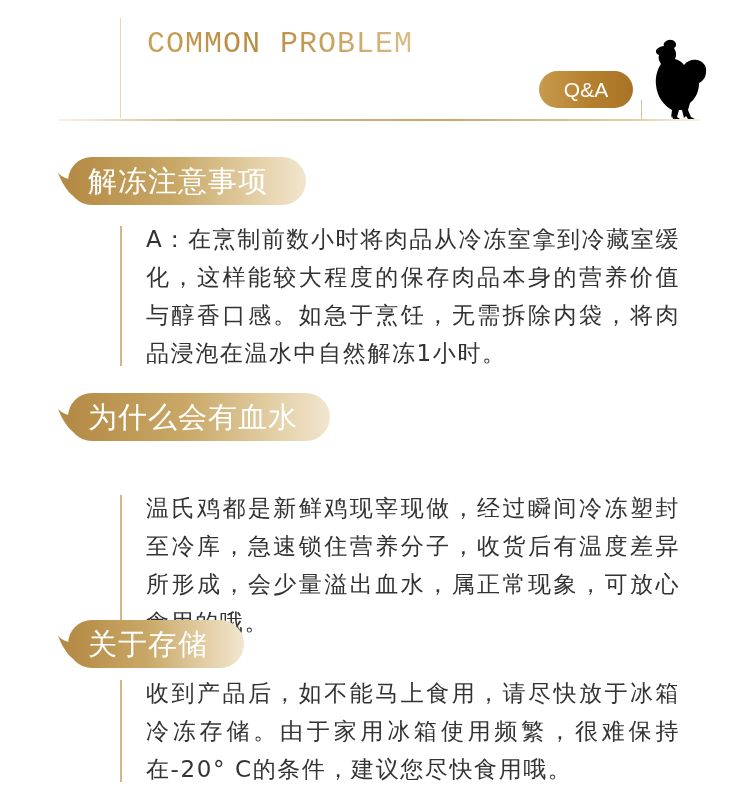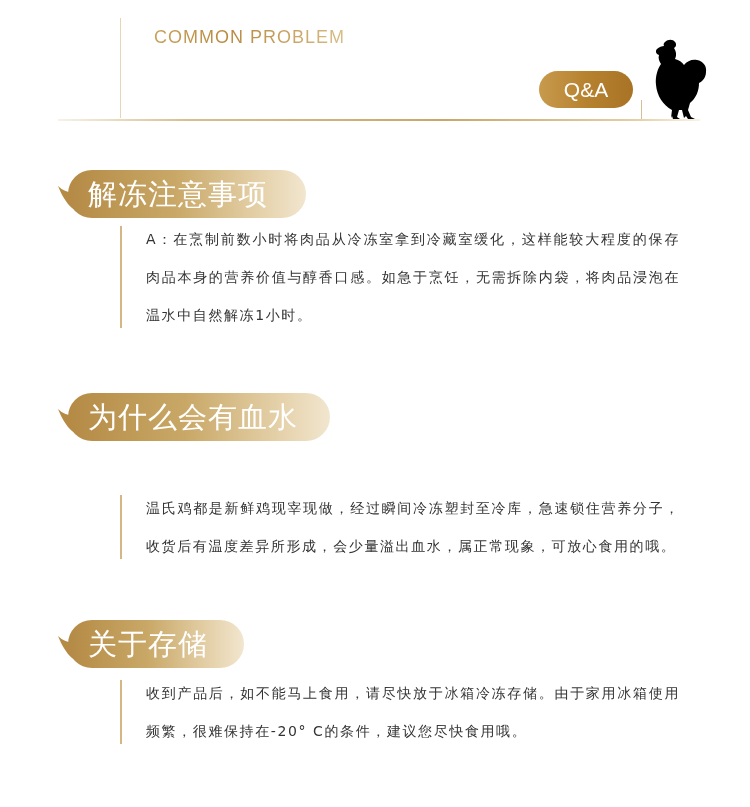--- a/index.html
+++ b/index.html
@@ -2,55 +2,55 @@
 <html><head>
 <meta charset="utf-8">
 <style>
   html, body { margin: 0; padding: 0; background: #ffffff; }
   body { width: 750px; height: 807px; position: relative; overflow: hidden; font-family: "DejaVu Sans", "Liberation Sans", sans-serif; }
 
   .header { position: absolute; left: 0; top: 0; width: 750px; height: 125px; }
   .header-vline { position: absolute; left: 120px; top: 18px; width: 1px; height: 100px; background: #e6d6b5; }
   .header-hline { position: absolute; left: 58px; top: 119px; width: 642px; height: 2px;
     background: linear-gradient(90deg, rgba(214,188,140,0.2) 0%, #d7bf90 20%, #c9a76a 60%, #e3cfa6 90%, rgba(230,214,180,0.3) 100%); }
-  .header-en { position: absolute; left: 154px; top: 27px; font-family: Liberation Sans, sans-serif; font-size: 18px; letter-spacing: 1px;
+  .header-en { position: absolute; left: 147px; top: 27px; font-family: Liberation Mono, monospace; font-size: 30px; letter-spacing: 1px;
     background: linear-gradient(90deg, #c7a15a 0%, #b8893f 40%, #d8bd86 100%); -webkit-background-clip: text; background-clip: text; color: transparent; }
   .header-cn { position: absolute; left: 147px; top: 62px; font-size: 36px; letter-spacing: 4px; font-weight: 500;
     background: linear-gradient(90deg, #cfae6e 0%, #b4883a 60%, #c49b55 100%); -webkit-background-clip: text; background-clip: text; color: transparent; }
   .qa-badge { position: absolute; left: 539px; top: 71px; width: 94px; height: 37px; border-radius: 19px;
     background: linear-gradient(90deg, #c79a4d 0%, #b7822f 50%, #a87325 100%);
     color: #fff; font-family: "Liberation Sans", sans-serif; font-size: 21px; text-align: center; line-height: 37px; }
   .qa-vline { position: absolute; left: 641px; top: 100px; width: 1px; height: 19px; background: #d6bf96; }
   .rooster { position: absolute; left: 646px; top: 38px; width: 62px; height: 84px; }
 
   .section-tag { position: absolute; left: 58px; height: 48px; }
   .section-tag .pill { position: absolute; left: 10px; top: 0; height: 48px; border-radius: 24px;
     background: linear-gradient(90deg, #b48a45 0%, #c9a867 45%, #e8d6b2 85%, #f1e6cf 100%); }
   .section-tag .tail { position: absolute; left: 0; top: 16px; width: 30px; height: 28px; }
   .section-tag .label { position: absolute; left: 30px; top: 0; height: 48px; line-height: 48px; color: #ffffff; font-size: 29px; letter-spacing: 1px; white-space: nowrap; }
 
   .answer { position: absolute; left: 120px; width: 560px; }
   .answer .bar { position: absolute; left: 0; top: 6px; bottom: 6px; width: 2px; background: #d4b784; }
-  .answer .text { margin-left: 26px; font-size: 14px; line-height: 38px; color: #333333; letter-spacing: 1.6px; text-align: justify; }
+  .answer .text { margin-left: 26px; font-size: 23px; line-height: 38px; color: #333333; letter-spacing: 1.6px; text-align: justify; }
 </style>
 </head>
 <body>
 
 <div class="header">
   <div class="header-vline"></div>
   <div class="header-en">COMMON PROBLEM</div>
   <div class="qa-badge">Q&amp;A</div>
   <div class="qa-vline"></div>
   <svg class="rooster" viewBox="0 0 62 84">
     <path fill="#000" d="M19 4 C22 1 27 1 29 4 C31 6 30 9 28 10 C30 13 31 17 29 21 C33 22 36 24 38 27 C41 23 46 21 51 22 C57 23 61 28 60 34 C60 39 57 43 53 45 C53 53 50 60 44 65 L42 72 L45 79 L49 81 L42 81 L40 78 L38 80 L36 72 L33 72 L31 79 L34 81 L27 81 L26 78 L25 80 L26 72 C17 67 11 58 10 47 C9 38 12 30 15 26 C13 23 12 20 13 17 C10 16 9 13 11 11 C13 9 16 8 18 8 C17 6 18 5 19 4 Z"></path>
   </svg>
   <div class="header-hline"></div>
 </div>
 
-<div class="section-tag" style="top:170px; width:248px;">
+<div class="section-tag" style="top:157px; width:248px;">
   <svg class="tail" viewBox="0 0 30 28">
       <path d="M0 0 C6 6 14 8 22 6 L30 6 L30 28 C18 28 8 20 0 0 Z" fill="#b48a45"></path>
     </svg>
   <div class="pill" style="width:238px;"></div>
   <div class="label">解冻注意事项</div>
 </div>
 <div class="answer" style="top:220px;">
   <div class="bar"></div>
   <div class="text">A：在烹制前数小时将肉品从冷冻室拿到冷藏室缓化，这样能较大程度的保存肉品本身的营养价值与醇香口感。如急于烹饪，无需拆除内袋，将肉品浸泡在温水中自然解冻1小时。</div>
 </div>

